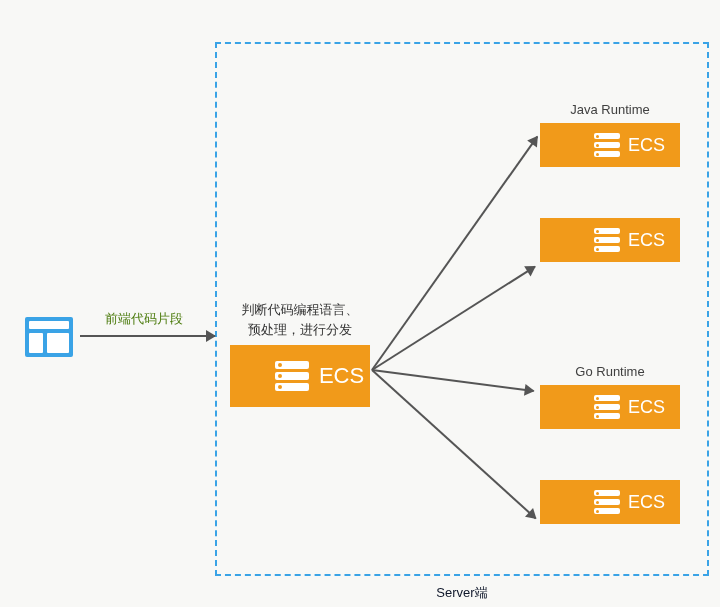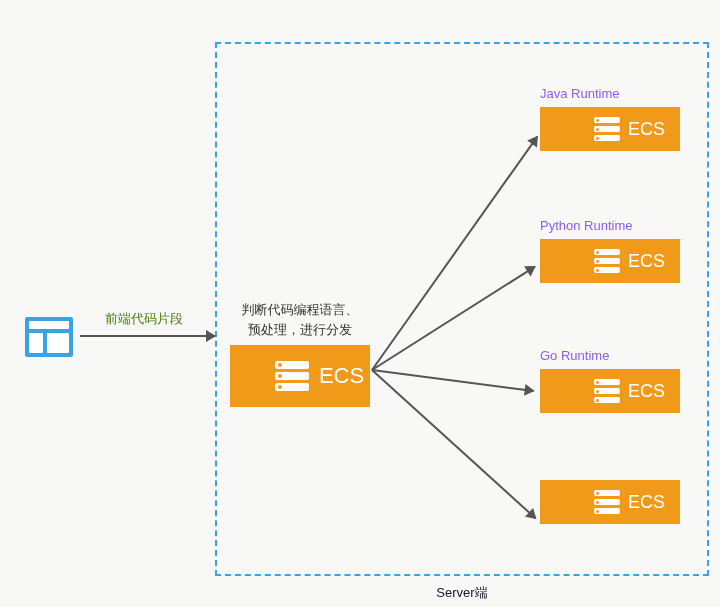--- a/index.html
+++ b/index.html
@@ -126,24 +126,25 @@
   .central .ecs-inner { font-size: 22px; }
 
   
   .rt {
     position: absolute;
     left: 540px;
     width: 140px;
   }
   .rt .caption {
     font-size: 13px;
-    color: #8b5cf6;
-    text-align: left;
+    color: #404040;
+    text-align: center;
     margin-bottom: 6px;
     white-space: nowrap;
+    margin-top: 16px;
   }
   .rt .box {
     height: 44px;
     background: #f19a1a;
   }
   .rt .ecs-inner { font-size: 18px; gap: 8px; }
 
   .rt.java   { top: 86px; }
   .rt.python { top: 218px; }
   .rt.go     { top: 348px; }
@@ -242,21 +243,20 @@
             <div class="rack"></div>
             <div class="rack"></div>
             <div class="rack"></div>
           </div>
         <span>ECS</span>
       </div>
     </div>
   </div>
 
   <div class="rt python">
-    <div class="caption">Python Runtime</div>
     <div class="box">
       <div class="ecs-inner">
         <div class="svr">
             <div class="rack"></div>
             <div class="rack"></div>
             <div class="rack"></div>
           </div>
         <span>ECS</span>
       </div>
     </div>

